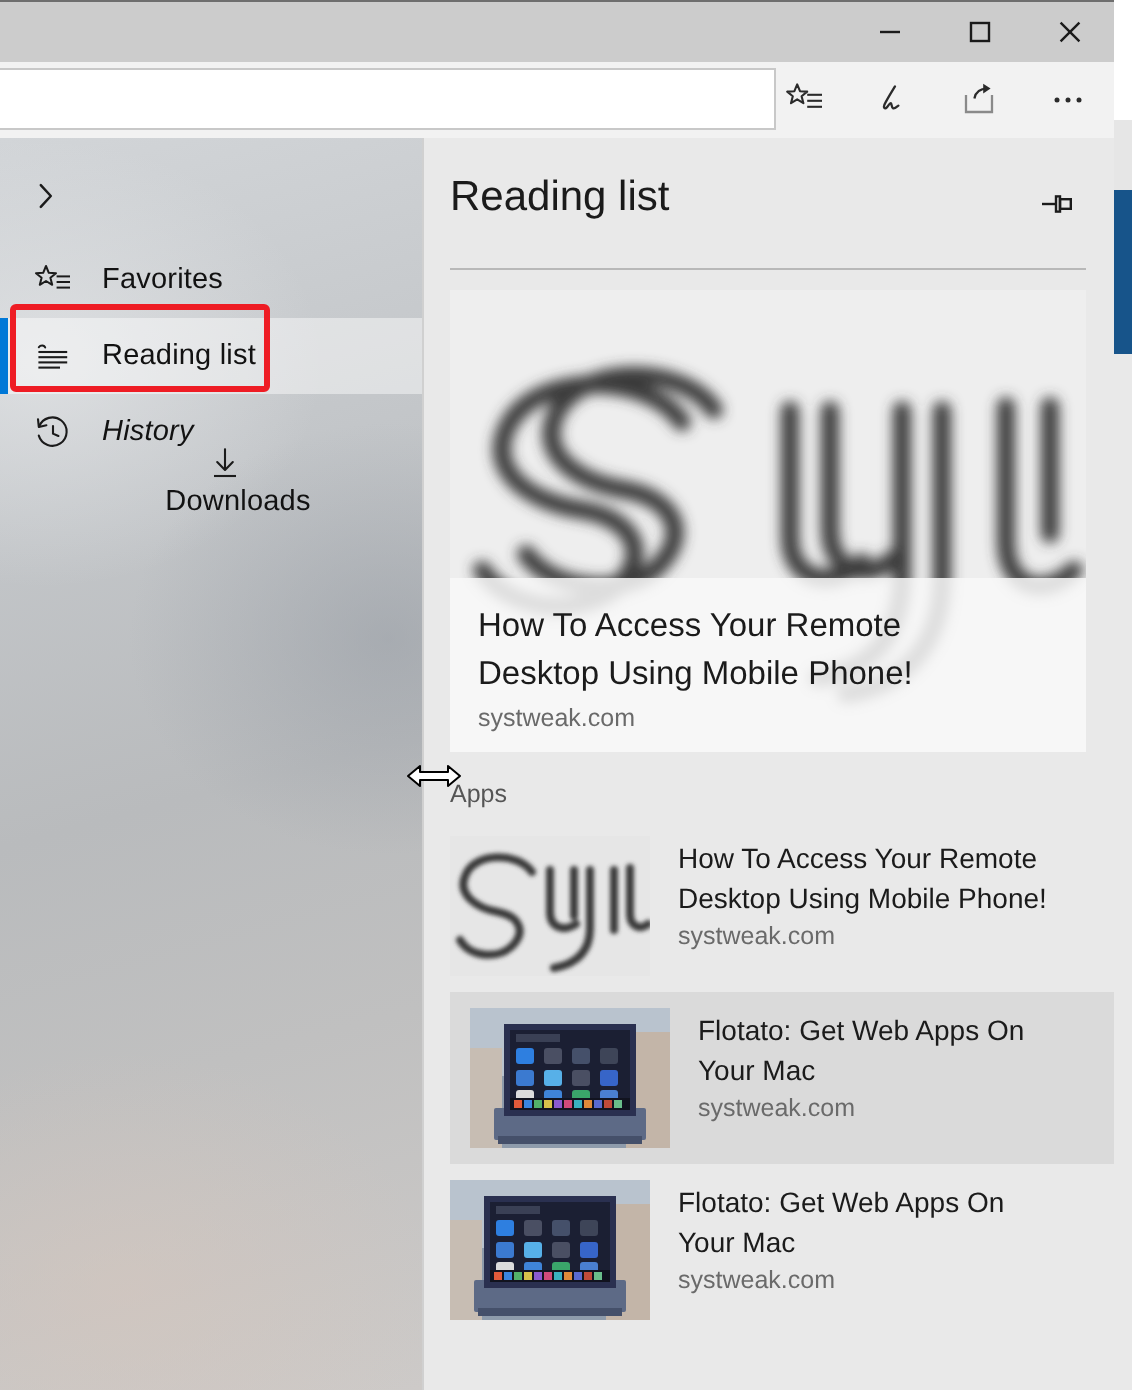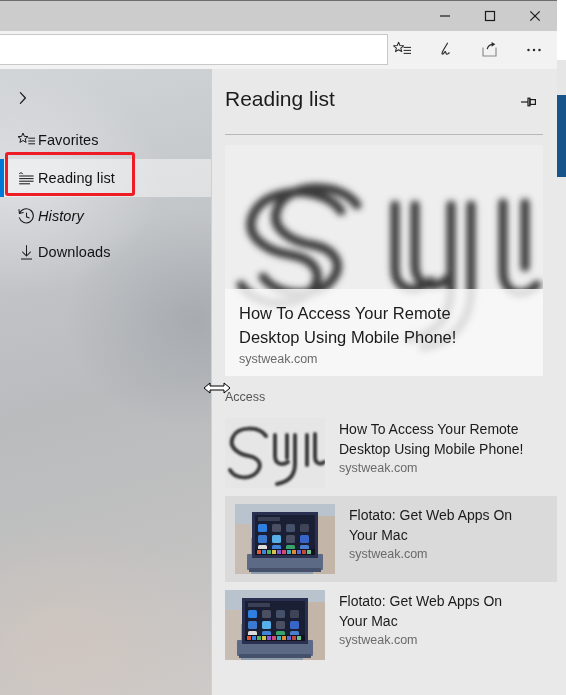--- a/index.html
+++ b/index.html
@@ -102,21 +102,21 @@
   .nav-item {
     position: absolute; left: 0; width: 211px; height: 38px;
     display: flex; align-items: center; padding-left: 14px;
     color: #121212; font-size: 14.5px;
   }
   .nav-item .ico {
     width: 24px; height: 24px; flex: 0 0 24px;
     display: flex; align-items: center; justify-content: center;
     color: #1b1b1b;
   }
-  .nav-item .lbl { letter-spacing: .1px; }
+  .nav-item .lbl { margin-left: 13px; letter-spacing: .1px; }
 
   .nav-item.selected {
     background: rgba(255,255,255,0.45);
   }
   .nav-item.selected::before {
     content: ""; position: absolute; left: 0; top: 0; bottom: 0;
     width: 4px; background: #0078d7;
   }
 
   
@@ -314,21 +314,21 @@
         <span class="ico">
           <svg width="21" height="21" viewBox="0 0 21 21" aria-hidden="true">
             <path d="M3.6 7.2 A7.1 7.1 0 1 1 3.4 11.8" fill="none" stroke="currentColor" stroke-width="1.05" stroke-linecap="round"></path>
             <path d="M3.0 3.6 L3.4 7.5 L7.2 6.6" fill="none" stroke="currentColor" stroke-width="1.05" stroke-linejoin="round" stroke-linecap="round"></path>
             <path d="M10.5 7.0 L10.5 10.8 L13.2 12.0" fill="none" stroke="currentColor" stroke-width="1.05" stroke-linecap="round"></path>
           </svg>
         </span>
         <span class="lbl">History</span>
       </div>
 
-      <div class="nav-item" style="top:164px;">
+      <div class="nav-item" style="top:150px;flex-direction:column;">
         <span class="ico">
           <svg width="21" height="21" viewBox="0 0 21 21" aria-hidden="true">
             <line x1="10.5" y1="3.2" x2="10.5" y2="13.6" stroke="currentColor" stroke-width="1.05"></line>
             <path d="M6.6 10.0 L10.5 14.0 L14.4 10.0" fill="none" stroke="currentColor" stroke-width="1.05" stroke-linecap="round" stroke-linejoin="round"></path>
             <line x1="5.0" y1="17.0" x2="16.0" y2="17.0" stroke="currentColor" stroke-width="1.05"></line>
           </svg>
         </span>
         <span class="lbl">Downloads</span>
       </div>
 
@@ -374,21 +374,21 @@
                 <path d="M306 64 L306 128"></path>
               </g>
             </svg>
           </div>
           <div class="hero-overlay">
             <div class="hero-title">How To Access Your Remote Desktop Using Mobile Phone!</div>
             <div class="hero-src">systweak.com</div>
           </div>
         </div>
 
-        <div class="group-label">Access</div>
+        <div class="group-label">Apps</div>
 
         <div class="item">
           <div class="thumb">
             <svg width="100" height="70" viewBox="0 0 100 70" aria-hidden="true">
               <defs>
                 <filter id="blurT1" x="-25%" y="-25%" width="150%" height="150%">
                   <feGaussianBlur stdDeviation="1.1"></feGaussianBlur>
                 </filter>
               </defs>
               <rect width="100" height="70" fill="#e6e6e6"></rect>

